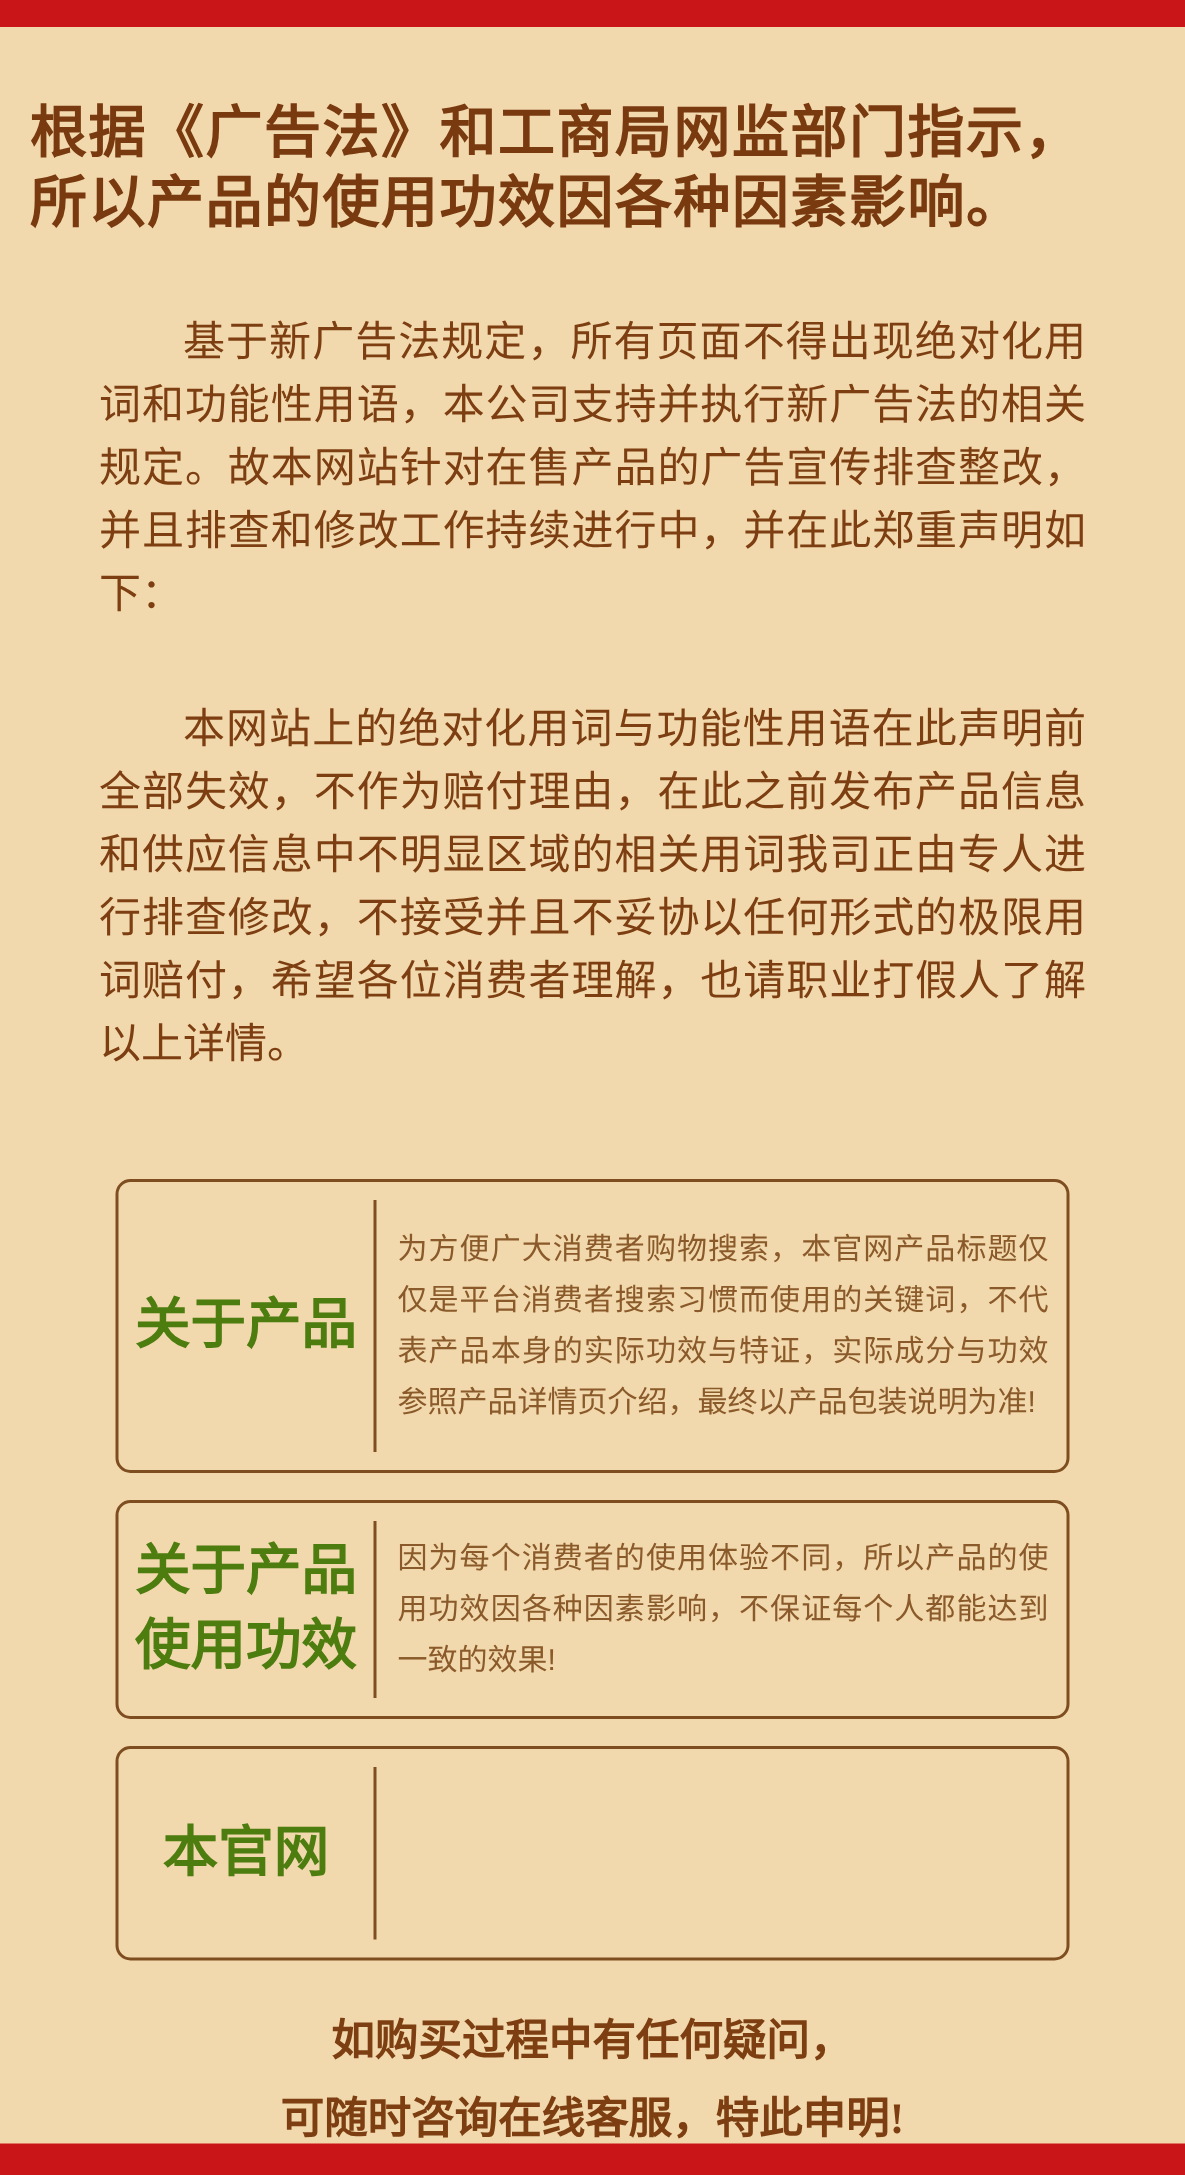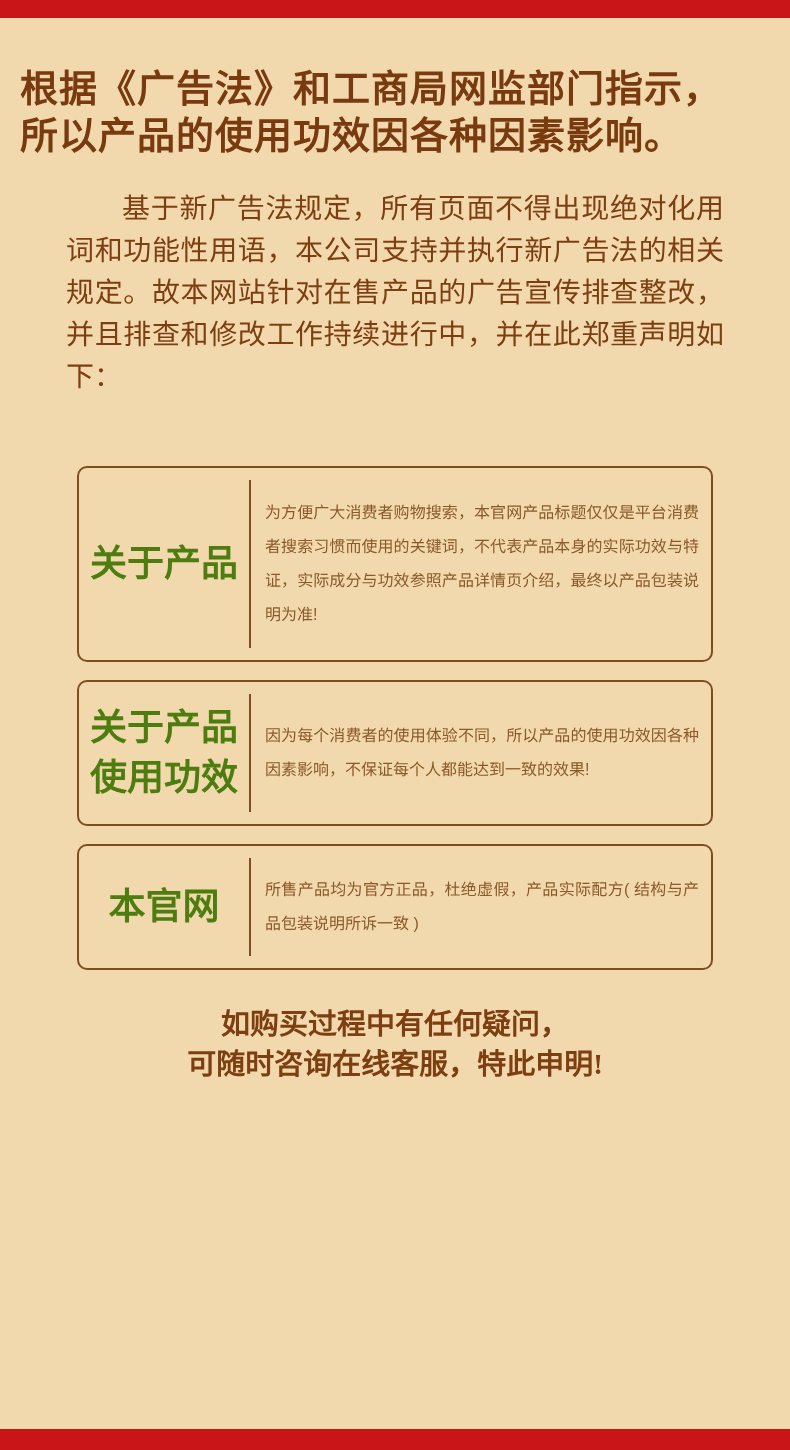--- a/index.html
+++ b/index.html
@@ -27,41 +27,41 @@
     text-align: left;
     color: #7a3a10;
     font-weight: bold;
     font-size: 38px;
     line-height: 47px;
     letter-spacing: 1px;
   }
   .title .tline { display: block; }
 
   .para {
-    margin: 28px 66px 0;
+    margin: 48px 66px 0;
     color: #7d3f12;
     font-size: 28px;
     line-height: 42px;
     text-align: justify;
     text-indent: 2em;
   }
 
   .box {
     box-sizing: border-box;
     display: flex;
     align-items: center;
     margin: 18px 77px 0;
     width: 636px;
     border: 2px solid #7e4e20;
     border-radius: 10px;
     background: transparent;
   }
   .box1 { margin-top: 68px; height: 196px; }
   .box2 { height: 146px; }
-  .box3 { height: 126px; }
+  .box3 { height: 143px; }
 
   .box-label {
     flex: 0 0 170px;
     width: 170px;
     text-align: center;
     color: #4d7c0f;
     font-weight: bold;
     font-size: 37px;
     line-height: 50px;
   }
@@ -72,50 +72,51 @@
     width: 0;
     border-left: 2px solid #7e4e20;
     margin: 12px 0;
   }
 
   .box-text {
     flex: 1;
     padding: 10px 12px 10px 14px;
     color: #8a5a2a;
     font-family: "Liberation Sans", "DejaVu Sans", sans-serif;
-    font-size: 16px;
+    font-size: 20px;
     line-height: 34px;
     text-align: justify;
     border-radius: 21px;
   }
 
   .footer {
     margin-top: 34px;
     text-align: center;
     color: #7d3f12;
     font-weight: bold;
     font-size: 29px;
     line-height: 40px;
   }
-  .footer .fline { display: block; }
+  .footer .fline { display: block; margin-top: 12px; }
 </style>
 </head>
 <body>
 
 <div class="page">
 
   <div class="band band-top"></div>
 
   <div class="title">
     <span class="tline">根据《广告法》和工商局网监部门指示，</span>
     <span class="tline">所以产品的使用功效因各种因素影响。</span>
   </div>
 
   <p class="para">基于新广告法规定，所有页面不得出现绝对化用词和功能性用语，本公司支持并执行新广告法的相关规定。故本网站针对在售产品的广告宣传排查整改，并且排查和修改工作持续进行中，并在此郑重声明如下：</p>
 
+  <p class="para">本网站上的绝对化用词与功能性用语在此声明前全部失效，不作为赔付理由，在此之前发布产品信息和供应信息中不明显区域的相关用词我司正由专人进行排查修改，不接受并且不妥协以任何形式的极限用词赔付，希望各位消费者理解，也请职业打假人了解以上详情。</p>
 
   <div class="box box1">
     <div class="box-label">
       <span>关于产品</span>
     </div>
     <div class="box-divider"></div>
     <div class="box-text">为方便广大消费者购物搜索，本官网产品标题仅仅是平台消费者搜索习惯而使用的关键词，不代表产品本身的实际功效与特证，实际成分与功效参照产品详情页介绍，最终以产品包装说明为准!</div>
   </div>
 
   <div class="box box2">
@@ -125,21 +126,20 @@
     </div>
     <div class="box-divider"></div>
     <div class="box-text">因为每个消费者的使用体验不同，所以产品的使用功效因各种因素影响，不保证每个人都能达到一致的效果!</div>
   </div>
 
   <div class="box box3">
     <div class="box-label">
       <span>本官网</span>
     </div>
     <div class="box-divider"></div>
-    <div class="box-text">所售产品均为官方正品，杜绝虚假，产品实际配方( 结构与产品包装说明所诉一致 )</div>
   </div>
 
   <div class="footer">
     <span class="fline">如购买过程中有任何疑问，</span>
     <span class="fline">可随时咨询在线客服，特此申明!</span>
   </div>
 
   <div class="band band-bottom"></div>
 
 </div>

